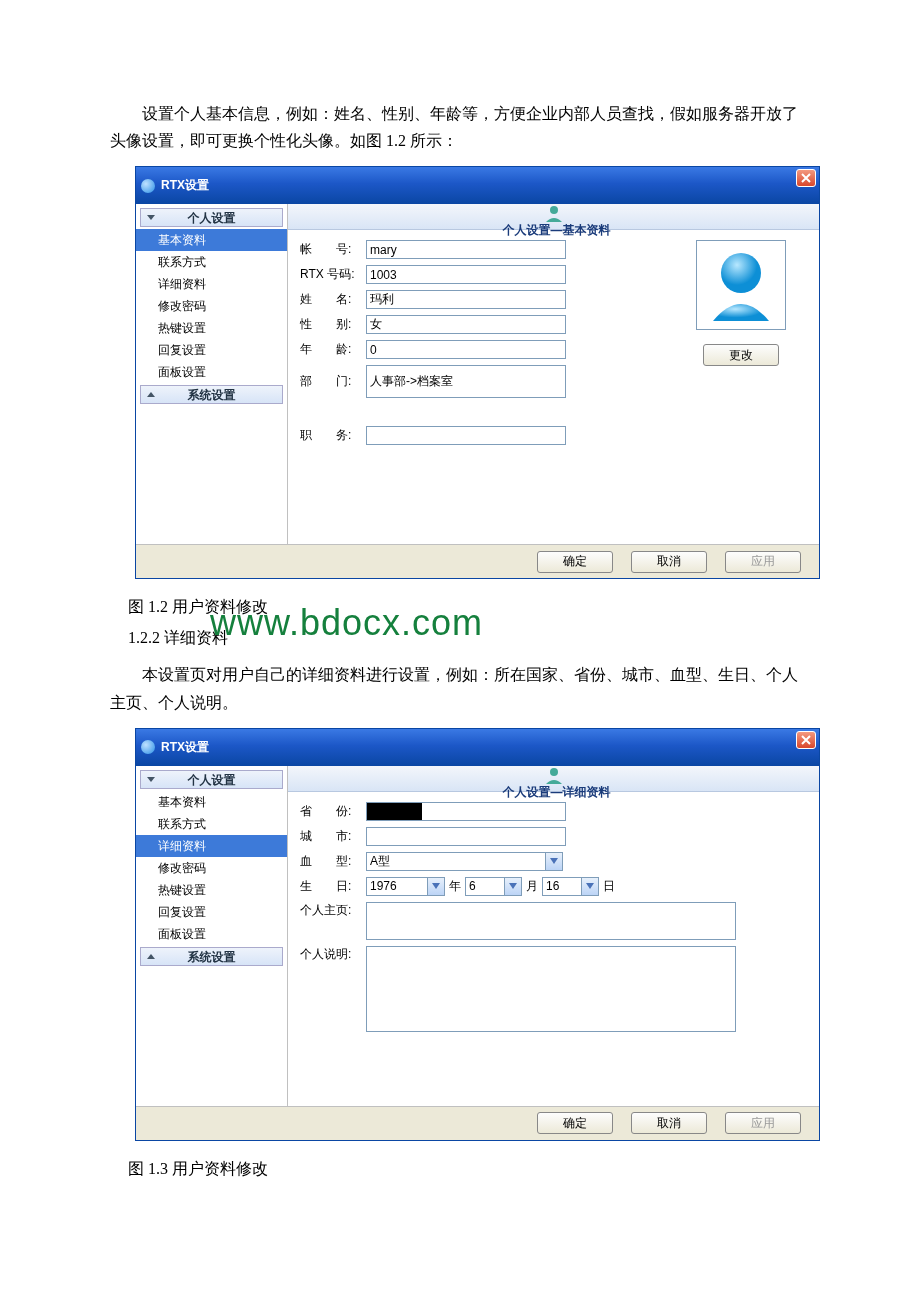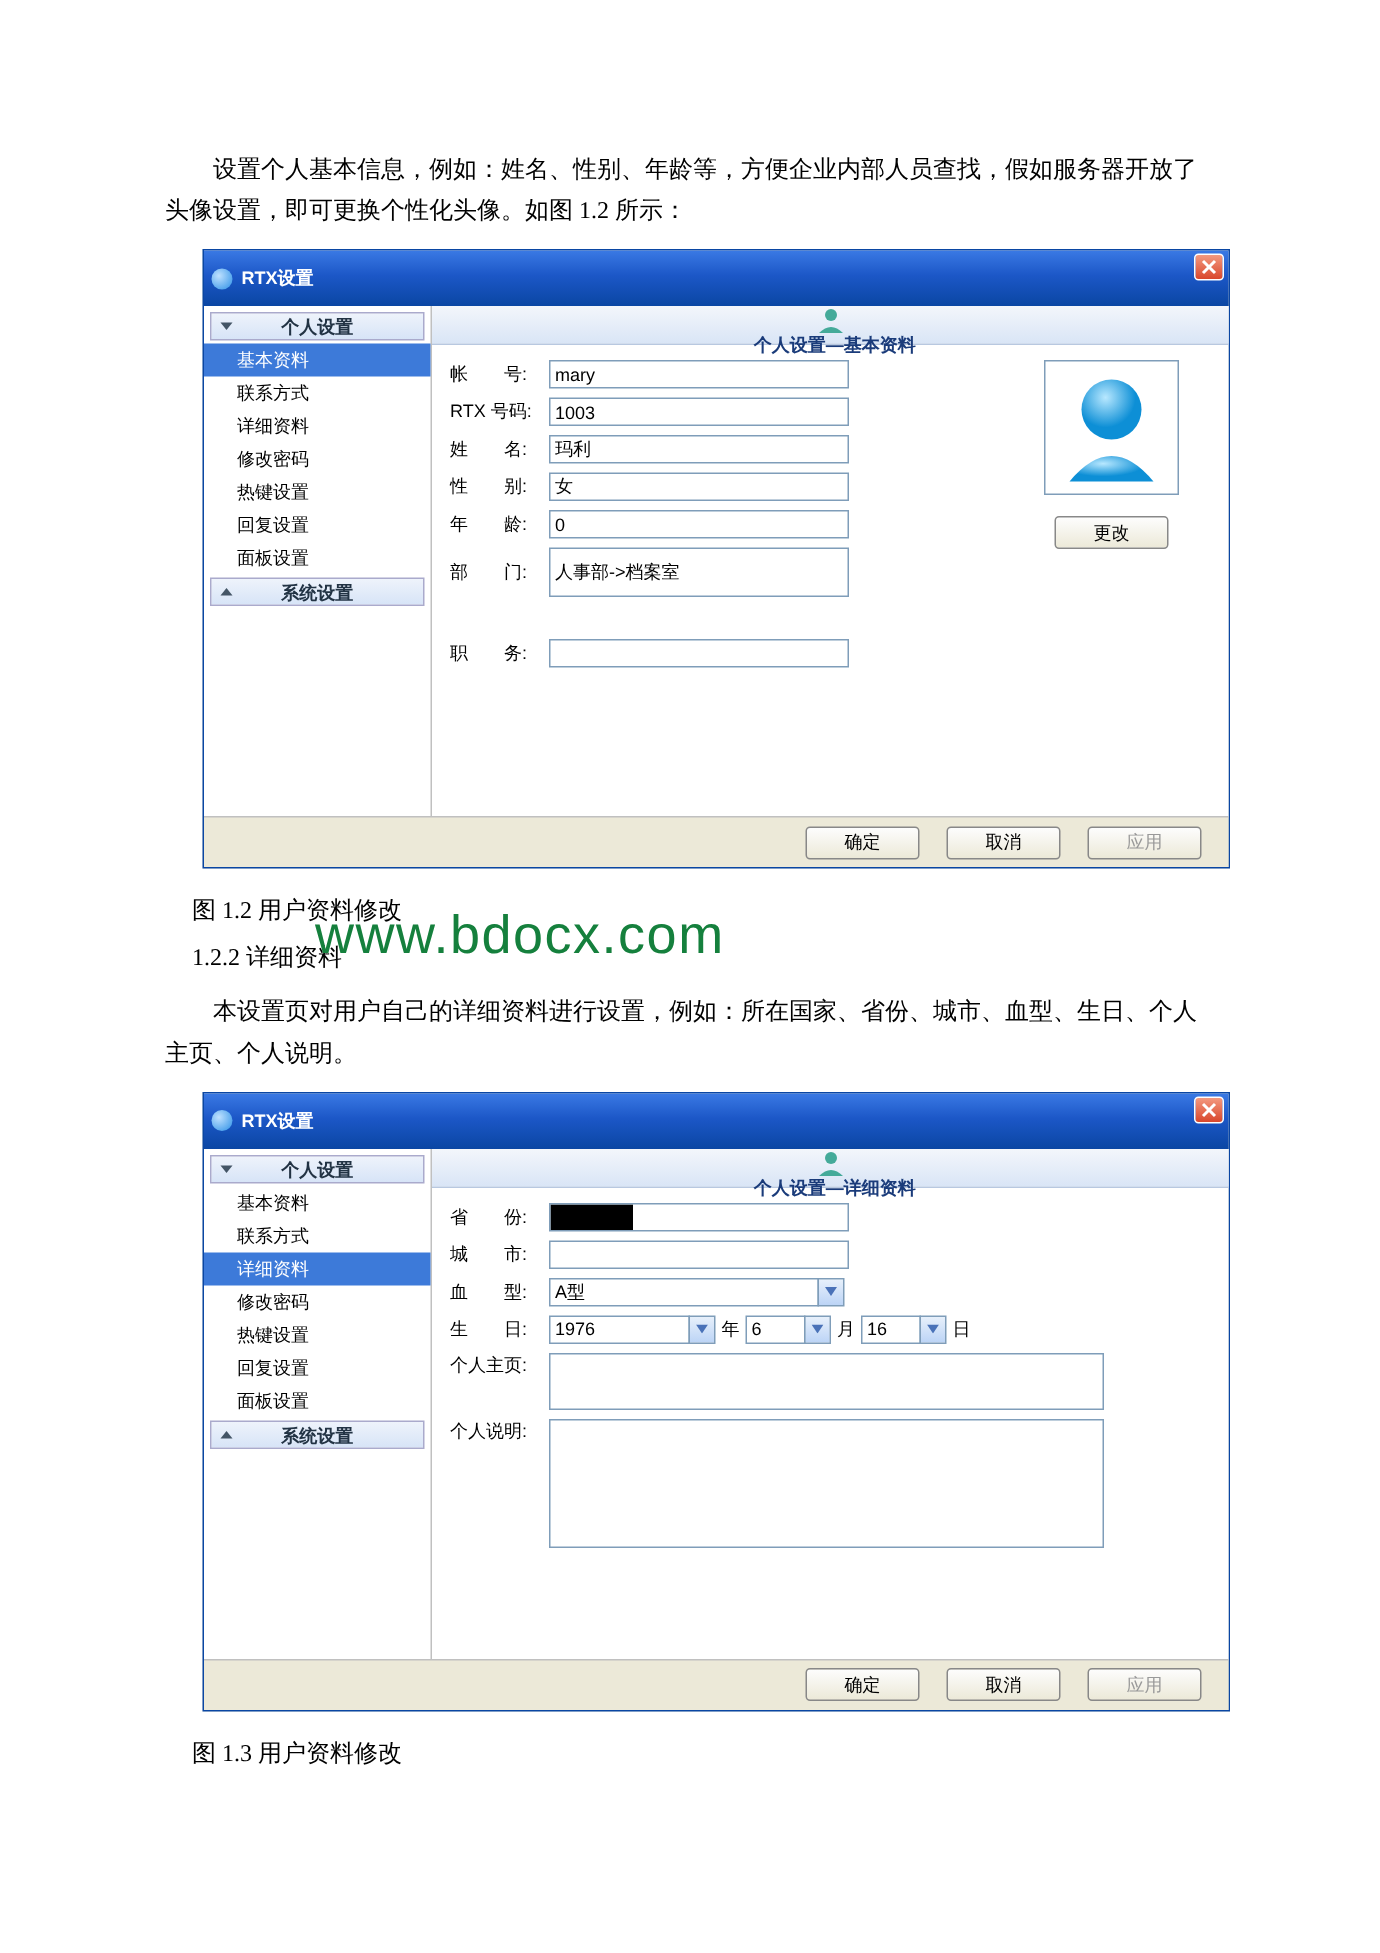--- a/index.html
+++ b/index.html
@@ -22,21 +22,21 @@
     .sitem { padding: 2px 0 2px 22px; line-height: 18px; cursor: default; }
     .sitem.sel { background: #3d7ad9; color: #fff; }
     .content { flex: 1; background: #fff; position: relative; }
     .chdr { height: 26px; background: linear-gradient(#f3f6fb,#d9e5f6); border-bottom: 1px solid #b8c8e0; display: flex; align-items: center; padding-left: 6px; font-weight: bold; color: #1a3b7a; flex-direction: column; }
     .chdr-icon { width: 20px; height: 18px; margin-right: 6px; display: flex; align-items: center; justify-content: center; }
     .form { padding: 10px 12px; }
     .frow { display: flex; align-items: center; margin-bottom: 6px; }
     .flab2 { width: 66px; text-align: left; padding-right: 4px; }
     .finput { border: 1px solid #7f9db9; height: 19px; padding: 1px 3px; font-size: 12px; font-family: inherit; }
     .w200 { width: 200px; }
-    .w80 { width: 94px; }
+    .w80 { width: 62px; }
     .w50 { width: 40px; }
     .avatar-area { position: absolute; right: 28px; top: 36px; width: 100px; text-align: center; }
     .avatar { width: 90px; height: 90px; border: 1px solid #7f9db9; background: #fff; display: flex; align-items: center; justify-content: center; margin: 0 auto 14px auto; }
     .btn { height: 22px; min-width: 76px; background: linear-gradient(#fdfdfd,#ece9d8); border: 1px solid #888; border-radius: 3px; font-size: 12px; padding: 0 12px; cursor: default; }
     .btn.dis { color: #999; }
     .footer { height: 34px; border-top: 1px solid #c0c0c0; display: flex; justify-content: flex-end; align-items: center; gap: 18px; padding-right: 18px; background: #ece9d8; }
     textarea.finput { height: 60px; resize: none; }
     .sel-wrap { position: relative; display: inline-flex; }
     .sel-btn { width: 18px; height: 19px; border: 1px solid #7f9db9; background: linear-gradient(#e7f0fb,#bcd4f6); display: flex; align-items: center; justify-content: center; margin-left: -1px; }
     .sel-btn svg { width: 8px; height: 6px; }

